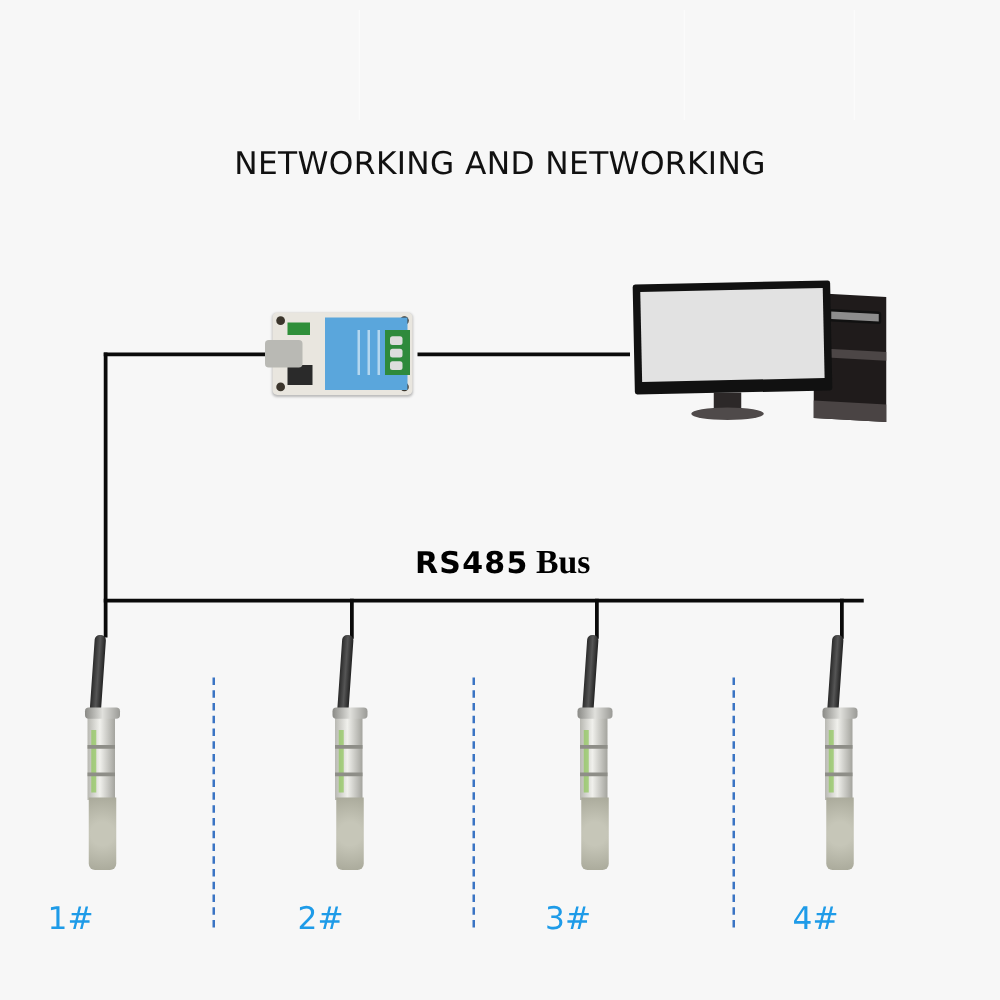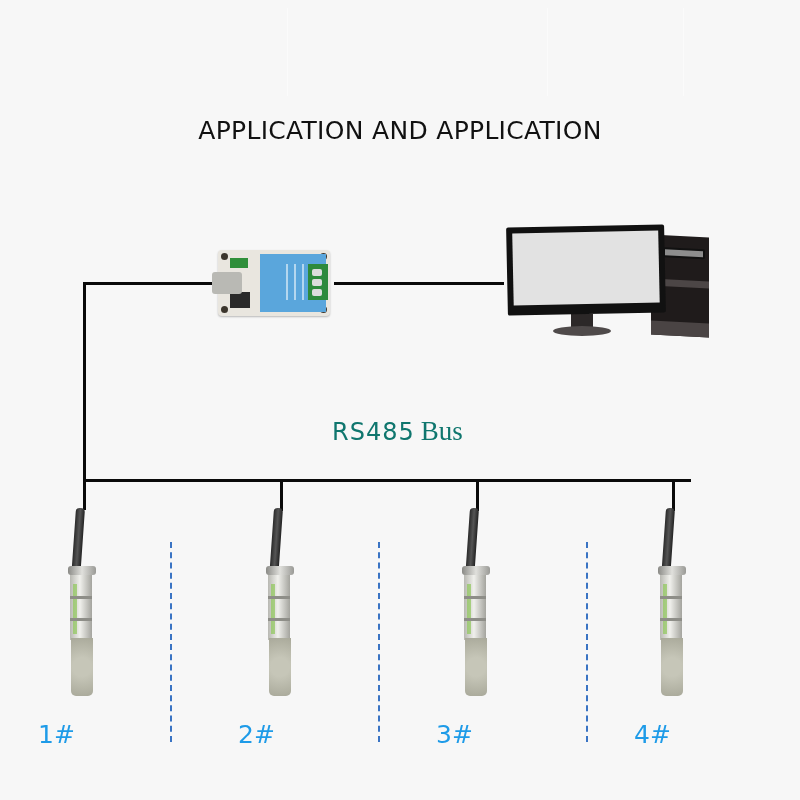--- a/index.html
+++ b/index.html
@@ -1,18 +1,18 @@
 <!DOCTYPE html>
 <html><head>
 <meta charset="utf-8">
 <style>
   html, body { margin: 0; padding: 0; }
   body { width: 800px; height: 800px; background: #f7f7f7; position: relative; overflow: hidden; font-family: "DejaVu Sans", sans-serif; }
   .title { position: absolute; left: 0; width: 800px; top: 116px; text-align: center; font-family: "DejaVu Sans", sans-serif; font-size: 25px; color: #111; letter-spacing: 0.3px; }
-  .bus-label { position: absolute; left: 332px; top: 416px; font-size: 24px; color: #0f766e; }
+  .bus-label { position: absolute; left: 332px; top: 434px; font-size: 24px; color: #000000; font-weight: bold; }
   .bus-label .rs { font-family: "DejaVu Sans", sans-serif; letter-spacing: 1px; }
   .bus-label .bus { font-family: "Liberation Serif", serif; font-size: 27px; margin-left: 6px; }
   .wire { position: absolute; background: #0a0a0a; }
   .sep { position: absolute; width: 0; border-left: 2px dashed #3a74c4; }
   .num { position: absolute; top: 720px; font-family: "DejaVu Sans", sans-serif; font-size: 25px; color: #1e9be8; }
   .ghost { position: absolute; top: 8px; width: 1px; height: 88px; background: #fbfbfb; }
 
   
   .converter { position: absolute; left: 212px; top: 250px; width: 122px; height: 66px; }
   .conv-body { position: absolute; left: 6px; top: 0; width: 112px; height: 66px; background: #e9e6df; border-radius: 4px; box-shadow: 0 1px 2px rgba(0,0,0,0.25); }
@@ -45,21 +45,21 @@
   .metal .green { position: absolute; left: 3px; top: 10px; width: 4px; height: 50px; background: #8fc85a; opacity: 0.7; }
   .filter { position: absolute; left: 7px; top: 130px; width: 22px; height: 58px; background: radial-gradient(circle, #c6c6b8 30%, #a9a99a 100%); border-radius: 0 0 5px 5px; }
 </style>
 </head>
 <body>
 
 <div class="ghost" style="left:287px"></div>
 <div class="ghost" style="left:547px"></div>
 <div class="ghost" style="left:683px"></div>
 
-<div class="title">APPLICATION AND APPLICATION</div>
+<div class="title">NETWORKING AND NETWORKING</div>
 
 <div class="wire" style="left:83px; top:282px; width:132px; height:3px;"></div>
 <div class="wire" style="left:83px; top:282px; width:3px; height:228px;"></div>
 <div class="wire" style="left:334px; top:282px; width:170px; height:3px;"></div>
 <div class="wire" style="left:83px; top:479px; width:608px; height:3px;"></div>
 <div class="wire" style="left:280px; top:479px; width:3px; height:32px;"></div>
 <div class="wire" style="left:476px; top:479px; width:3px; height:32px;"></div>
 <div class="wire" style="left:672px; top:479px; width:3px; height:32px;"></div>
 
 <div class="bus-label">

